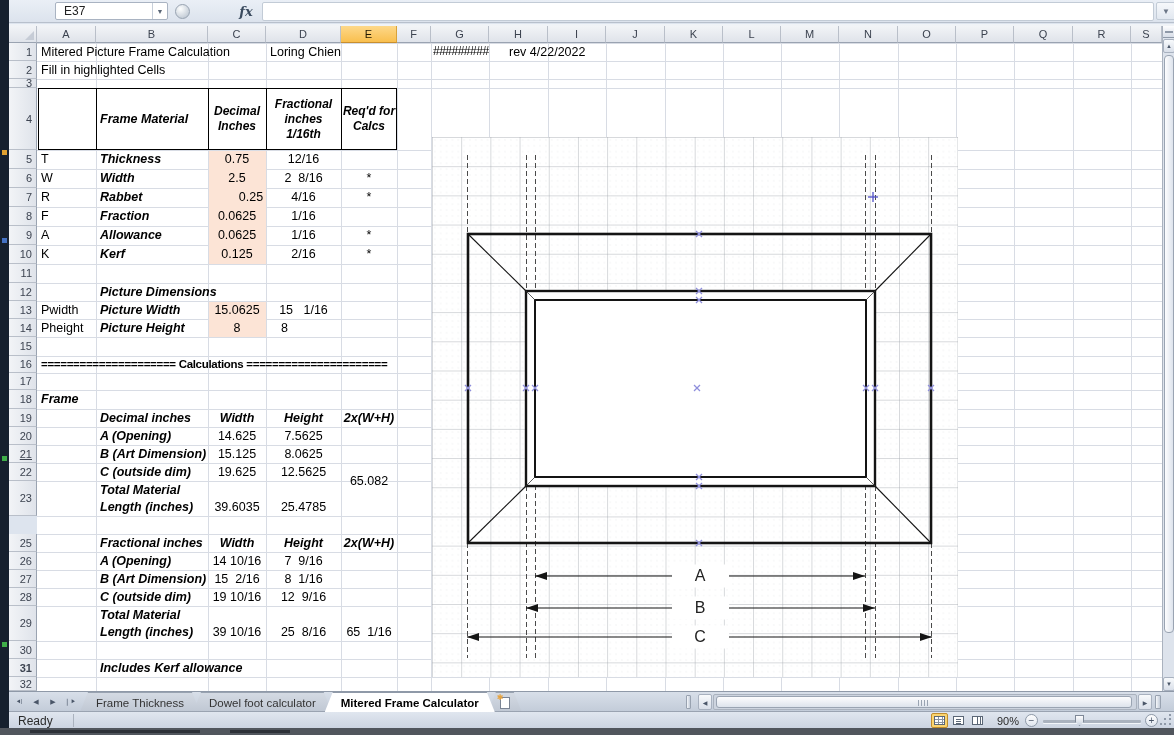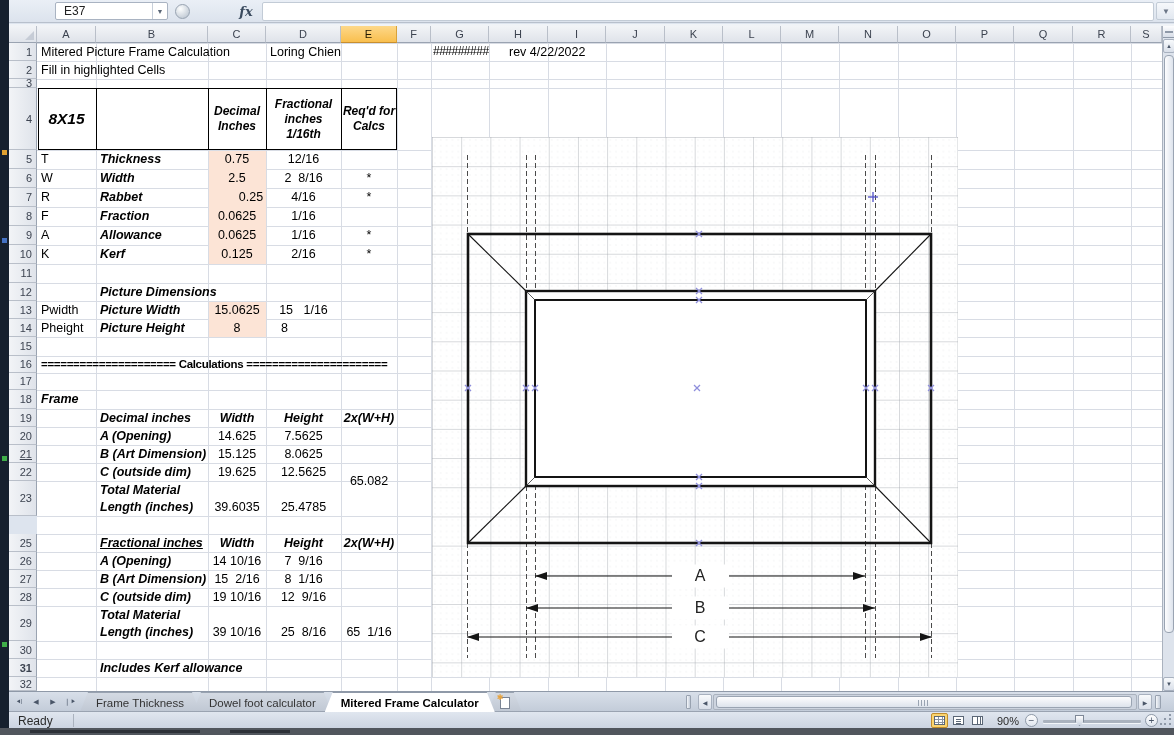--- a/index.html
+++ b/index.html
@@ -378,21 +378,21 @@
       <div class="tbl-box" style="left: 1px; top: 45px; width: 359px; height: 62px;"></div>
       <div class="tbl-v" style="left: 59px; top: 45px; height: 62px;"></div>
       <div class="tbl-v" style="left: 171px; top: 45px; height: 62px;"></div>
       <div class="tbl-v" style="left: 229px; top: 45px; height: 62px;"></div>
       <div class="tbl-v" style="left: 304px; top: 45px; height: 62px;"></div>
       <div class="cell cl" style="left: 0px; width: 59px; top: 0px; height: 18px;">Mitered Picture Frame Calculation</div>
       <div class="cell cl" style="left: 229px; width: 75px; top: 0px; height: 18px;">Loring Chien</div>
       <div class="cell chash" style="left: 394px; width: 58px; top: 0px; height: 18px;">##########</div>
       <div class="cell cl" style="left: 468px; width: 59px; top: 0px; height: 18px;">rev 4/22/2022</div>
       <div class="cell cl" style="left: 0px; width: 59px; top: 18px; height: 18px;">Fill in highlighted Cells</div>
-      <div class="cell cbig" style="left: 0px; width: 59px; top: 45px; height: 62px;">8X15</div>
+      <div class="cell chl" style="left: 59px; width: 112px; top: 45px; height: 62px;">Frame Material</div>
       <div class="cell chc" style="left: 171px; width: 58px; top: 45px; height: 62px;">Decimal Inches</div>
       <div class="cell chc" style="left: 229px; width: 75px; top: 45px; height: 62px;">Fractional inches 1/16th</div>
       <div class="cell chc" style="left: 304px; width: 56px; top: 45px; height: 62px;">Req'd for Calcs</div>
       <div class="cell cl" style="left: 0px; width: 59px; top: 107px; height: 19px;">T</div>
       <div class="cell cbi" style="left: 59px; width: 112px; top: 107px; height: 19px;">Thickness</div>
       <div class="cell cc" style="left: 171px; width: 58px; top: 107px; height: 19px;">0.75</div>
       <div class="cell ccp" style="left: 229px; width: 75px; top: 107px; height: 19px;">12/16</div>
       <div class="cell cl" style="left: 0px; width: 59px; top: 126px; height: 19px;">W</div>
       <div class="cell cbi" style="left: 59px; width: 112px; top: 126px; height: 19px;">Width</div>
       <div class="cell cc" style="left: 171px; width: 58px; top: 126px; height: 19px;">2.5</div>
@@ -439,21 +439,21 @@
       <div class="cell cc" style="left: 171px; width: 58px; top: 402px; height: 18px;">15.125</div>
       <div class="cell cc" style="left: 229px; width: 75px; top: 402px; height: 18px;">8.0625</div>
       <div class="cell cbi" style="left: 59px; width: 112px; top: 420px; height: 18px;">C (outside dim)</div>
       <div class="cell cc" style="left: 171px; width: 58px; top: 420px; height: 18px;">19.625</div>
       <div class="cell cc" style="left: 229px; width: 75px; top: 420px; height: 18px;">12.5625</div>
       <div class="cell cbi2" style="left: 59px; width: 112px; top: 438px; height: 35px;">Total Material
 Length (inches)</div>
       <div class="cell ccb" style="left: 171px; width: 58px; top: 438px; height: 35px;">39.6035</div>
       <div class="cell ccb" style="left: 229px; width: 75px; top: 438px; height: 35px;">25.4785</div>
       <div class="cell ccb" style="left: 304px; width: 56px; top: 412px; height: 35px;">65.082</div>
-      <div class="cell cbi" style="left: 59px; width: 112px; top: 491px; height: 18px; text-decoration: underline;">Fractional inches</div>
+      <div class="cell cbi" style="left: 59px; width: 112px; top: 491px; height: 18px;">Fractional inches</div>
       <div class="cell cbic" style="left: 171px; width: 58px; top: 491px; height: 18px;">Width</div>
       <div class="cell cbic" style="left: 229px; width: 75px; top: 491px; height: 18px;">Height</div>
       <div class="cell cbic" style="left: 304px; width: 56px; top: 491px; height: 18px;">2x(W+H)</div>
       <div class="cell cbi" style="left: 59px; width: 112px; top: 509px; height: 18px;">A (Opening)</div>
       <div class="cell ccp" style="left: 171px; width: 58px; top: 509px; height: 18px;">14 10/16</div>
       <div class="cell ccp" style="left: 229px; width: 75px; top: 509px; height: 18px;">7  9/16</div>
       <div class="cell cbi" style="left: 59px; width: 112px; top: 527px; height: 18px;">B (Art Dimension)</div>
       <div class="cell ccp" style="left: 171px; width: 58px; top: 527px; height: 18px;">15  2/16</div>
       <div class="cell ccp" style="left: 229px; width: 75px; top: 527px; height: 18px;">8  1/16</div>
       <div class="cell cbi" style="left: 59px; width: 112px; top: 545px; height: 18px;">C (outside dim)</div>

